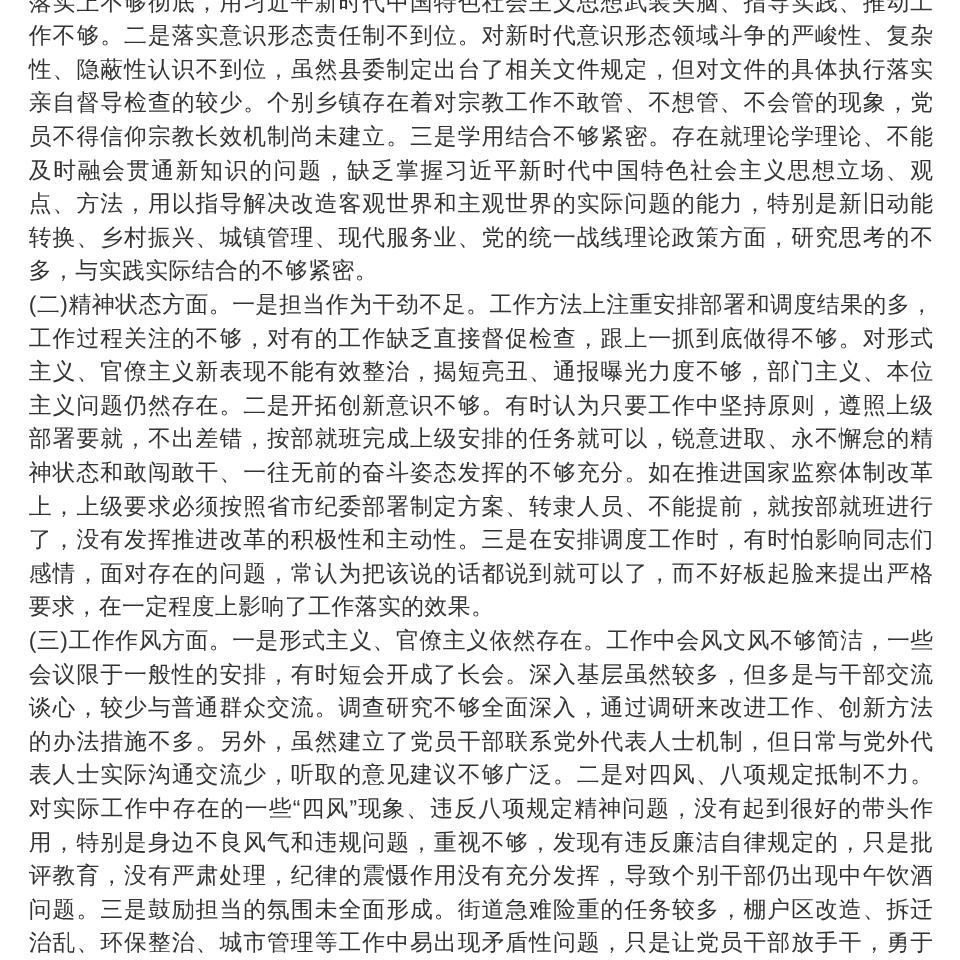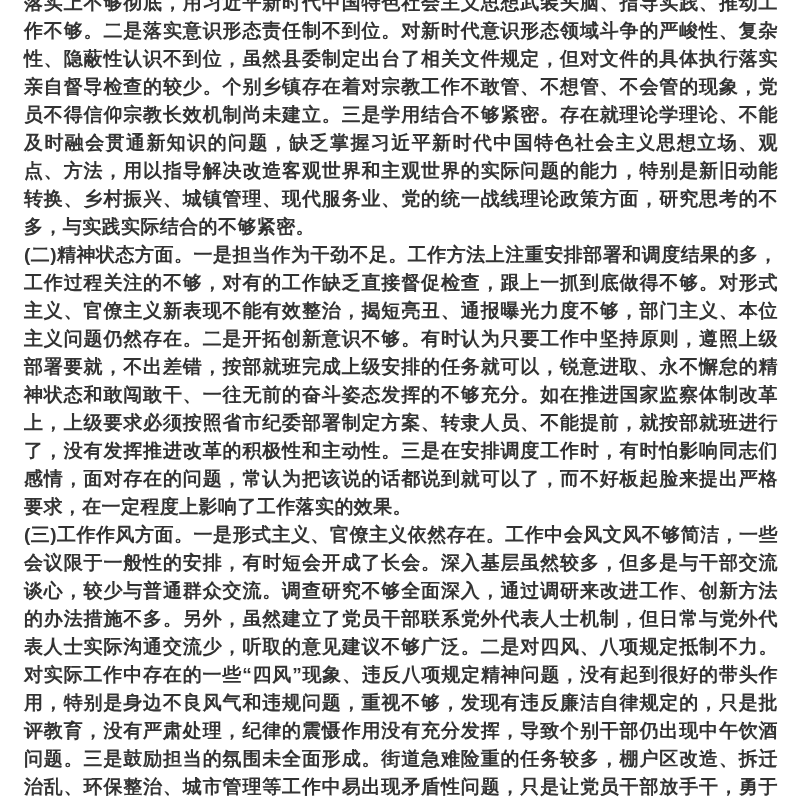--- a/index.html
+++ b/index.html
@@ -9,21 +9,20 @@
     width: 800px;
     height: 800px;
     overflow: hidden;
   }
   .page {
     position: relative;
     width: 800px;
     height: 800px;
     overflow: hidden;
     background: #ffffff;
-    font-weight: bold;
   }
   .content {
     position: absolute;
     top: -11px;
     left: 24px;
     right: 22px;
     font-family: "Liberation Sans", sans-serif;
     font-size: 19px;
     line-height: 28px;
     color: #333333;

